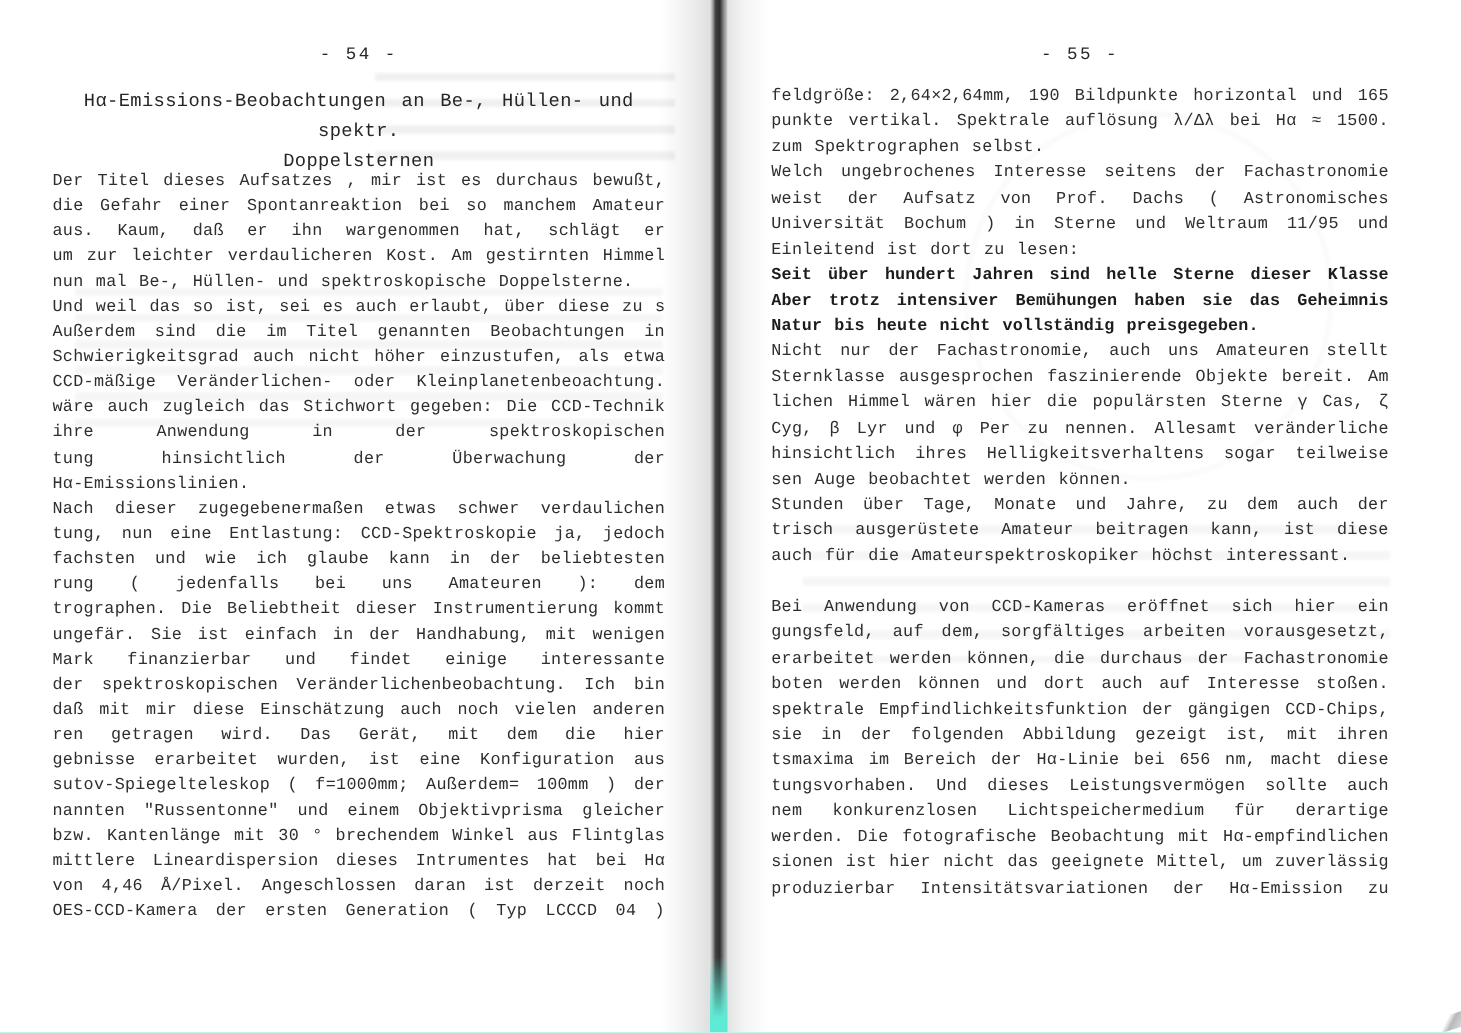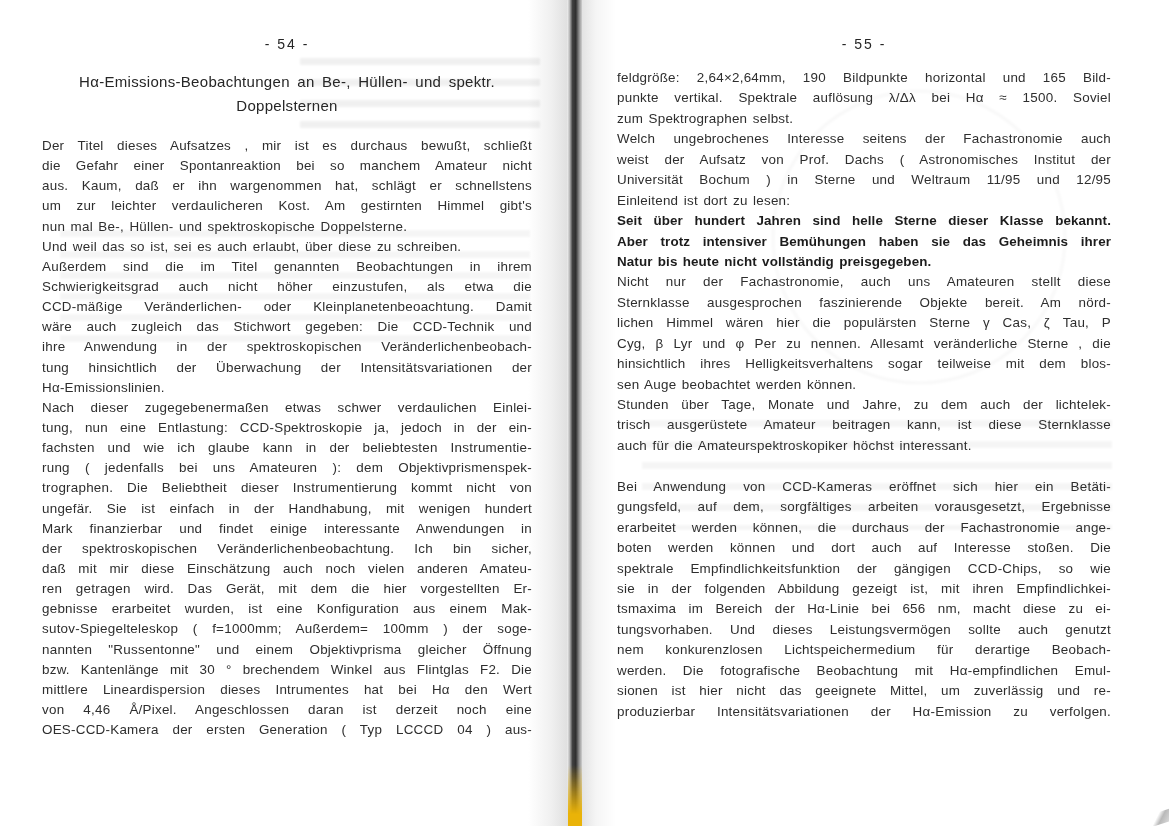--- a/index.html
+++ b/index.html
@@ -1,22 +1,22 @@
 <!DOCTYPE html>
 <html><head>
 <meta charset="utf-8">
 <style>
   html, body { margin: 0; padding: 0; background: #ffffff; }
   .spread {
     position: relative;
     width: 1169px;
     height: 826px;
-    background: #eab308;
+    background: #5eead4;
     overflow: hidden;
-    font-family: Liberation Sans, sans-serif;
+    font-family: Liberation Mono, monospace;
     color: #2e2e2e;
   }
   .page {
     position: absolute;
     top: 0;
     height: 826px;
     background: #ffffff;
   }
   .page-left {
     left: 0;

